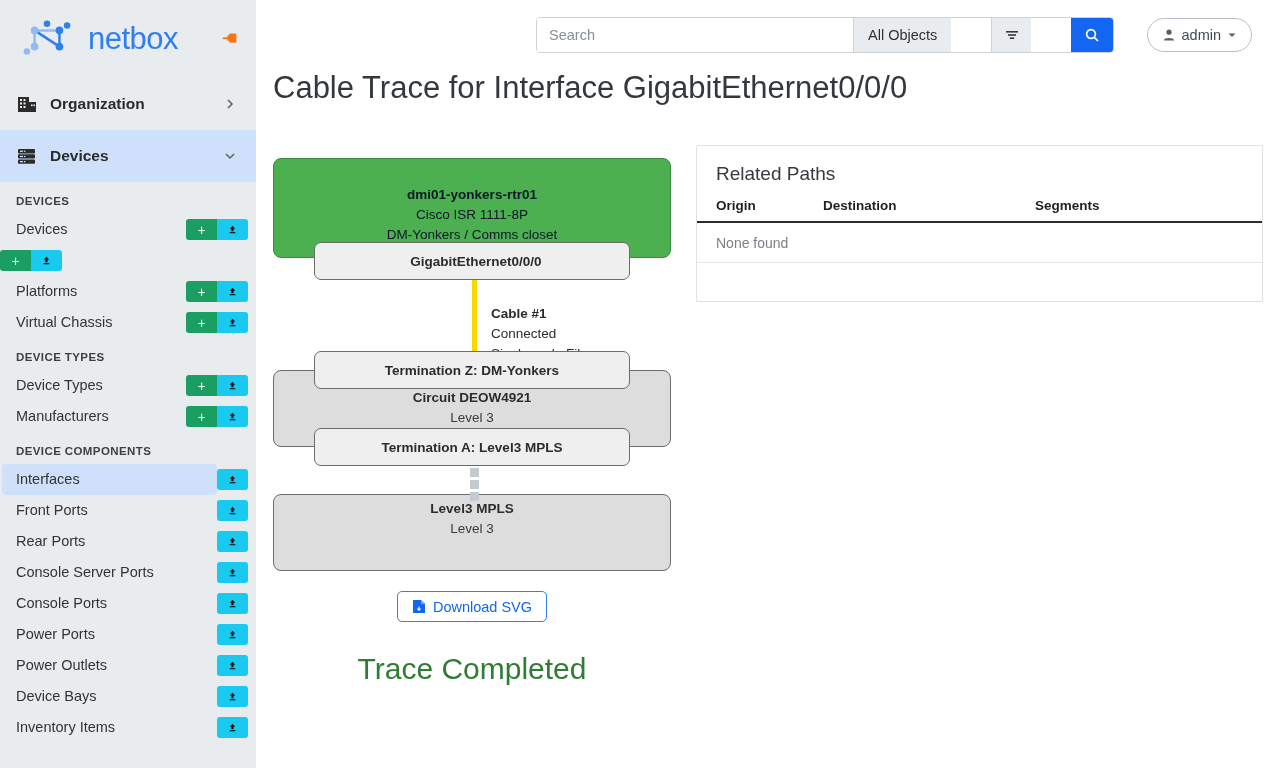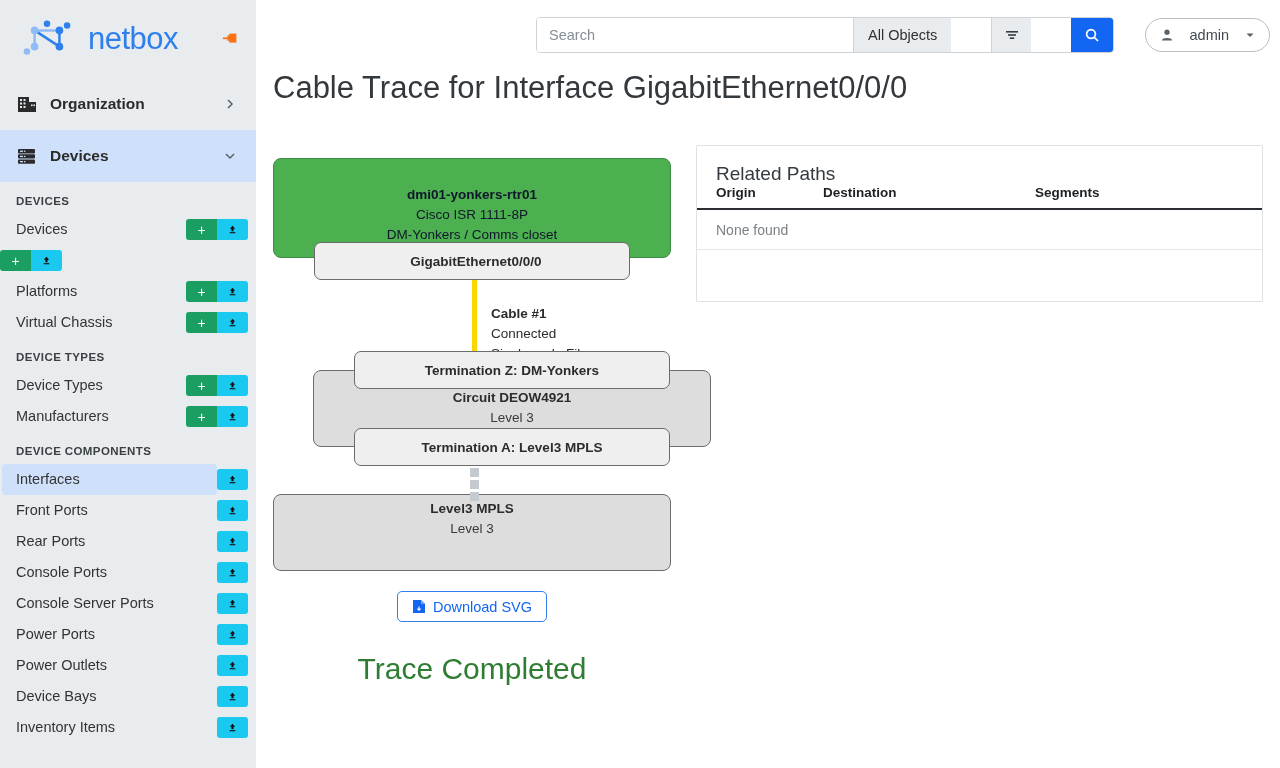--- a/index.html
+++ b/index.html
@@ -99,23 +99,23 @@
   }
   .filter-btn {
     width: 40px; display: flex; align-items: center; justify-content: center;
     background: #e9ecef; border-left: 1px solid #cfd3d7; cursor: pointer;
   }
   .search-btn {
     width: 42px; display: flex; align-items: center; justify-content: center;
     background: #1266f1; cursor: pointer;
   }
   .user-btn {
-    position: absolute; right: 10px; top: 18px;
+    position: absolute; right: 28px; top: 18px;
     height: 34px; min-width: 104px;
-    display: flex; align-items: center; justify-content: center; gap: 16px;
+    display: flex; align-items: center; justify-content: center; gap: 6px;
     border: 1px solid #b9c0c7; border-radius: 17px;
     font-size: 14.5px; color: #424a52; background: #fff; cursor: pointer;
     padding: 0 14px;
   }
 
   
   .main { position: absolute; left: 256px; top: 70px; width: 1024px; height: 698px; }
   .page-title {
     position: absolute; left: 17px; top: 0px;
     font-size: 31px; font-weight: 400; color: #33383d; white-space: nowrap;
@@ -145,21 +145,21 @@
 
   .cable-run { position: relative; height: 107px; }
   .cable-line {
     position: absolute; left: 199px; top: 0; width: 5px; height: 107px;
     background: #f8d800;
   }
   .cable-label { position: absolute; left: 218px; top: 24px; }
   .cable-label div { font-size: 13.5px; line-height: 20px; color: #2c2c2c; }
   .cable-label .lbl-head { font-weight: bold; }
 
-  .circuit-wrap { position: relative; margin-top: -17px; margin-left: 40px; }
+  .circuit-wrap { position: relative; margin-top: -17px; }
   .node-circuit {
     position: relative;
     width: 398px; height: 77px;
     background: #dddddd; border: 1px solid #6c6c6c; border-radius: 8px;
     text-align: center; padding-top: 17px;
     z-index: 1;
   }
   .node-circuit .c1 { font-size: 13.5px; font-weight: bold; color: #2c2c2c; line-height: 20px; }
   .node-circuit .c2 { font-size: 13.5px; color: #3a3a3a; line-height: 20px; }
   .term-over-top { position: absolute; left: 41px; top: -19px; z-index: 3; }
@@ -190,21 +190,21 @@
 
   
   .card {
     position: absolute; left: 440px; top: 75px;
     width: 567px; height: 157px;
     background: #fff; border: 1px solid #dfe2e5; border-radius: 1px;
   }
   .card-title {
     font-size: 19px; color: #343a40; padding: 17px 0 0 19px; font-weight: 400;
   }
-  table.paths { width: 100%; border-collapse: collapse; }
+  table.paths { width: 100%; border-collapse: collapse; margin-top: 13px; }
   table.paths th {
     text-align: left; font-size: 13.5px; font-weight: bold; color: #1d2125;
     padding: 0 0 8px 0; border-bottom: 2px solid #2a2e32;
   }
   table.paths th:first-child { padding-left: 19px; }
   table.paths td {
     font-size: 14px; color: #7b8186; padding: 12px 0 11px 19px;
     border-bottom: 1px solid #e4e7ea;
   }
   .col-o { width: 126px; }
@@ -387,32 +387,32 @@
           <div class="btn-pair">
             <div class="mini-btn mini-up solo">
               <svg viewBox="0 0 14 14">
                 <path d="M7 2.2 L10.4 6.2 H8.4 V9.2 H5.6 V6.2 H3.6 Z" fill="#111"></path>
                 <rect x="3.4" y="10.4" width="7.2" height="1.4" fill="#111"></rect>
               </svg>
             </div>
           </div>
         </div>
         <div class="nav-row">
+          <div class="nav-link">Console Server Ports</div>
+          <div class="btn-pair">
+            <div class="mini-btn mini-up solo">
+              <svg viewBox="0 0 14 14">
+                <path d="M7 2.2 L10.4 6.2 H8.4 V9.2 H5.6 V6.2 H3.6 Z" fill="#111"></path>
+                <rect x="3.4" y="10.4" width="7.2" height="1.4" fill="#111"></rect>
+              </svg>
+            </div>
+          </div>
+        </div>
+        <div class="nav-row">
           <div class="nav-link">Console Ports</div>
-          <div class="btn-pair">
-            <div class="mini-btn mini-up solo">
-              <svg viewBox="0 0 14 14">
-                <path d="M7 2.2 L10.4 6.2 H8.4 V9.2 H5.6 V6.2 H3.6 Z" fill="#111"></path>
-                <rect x="3.4" y="10.4" width="7.2" height="1.4" fill="#111"></rect>
-              </svg>
-            </div>
-          </div>
-        </div>
-        <div class="nav-row">
-          <div class="nav-link">Console Server Ports</div>
           <div class="btn-pair">
             <div class="mini-btn mini-up solo">
               <svg viewBox="0 0 14 14">
                 <path d="M7 2.2 L10.4 6.2 H8.4 V9.2 H5.6 V6.2 H3.6 Z" fill="#111"></path>
                 <rect x="3.4" y="10.4" width="7.2" height="1.4" fill="#111"></rect>
               </svg>
             </div>
           </div>
         </div>
         <div class="nav-row">

